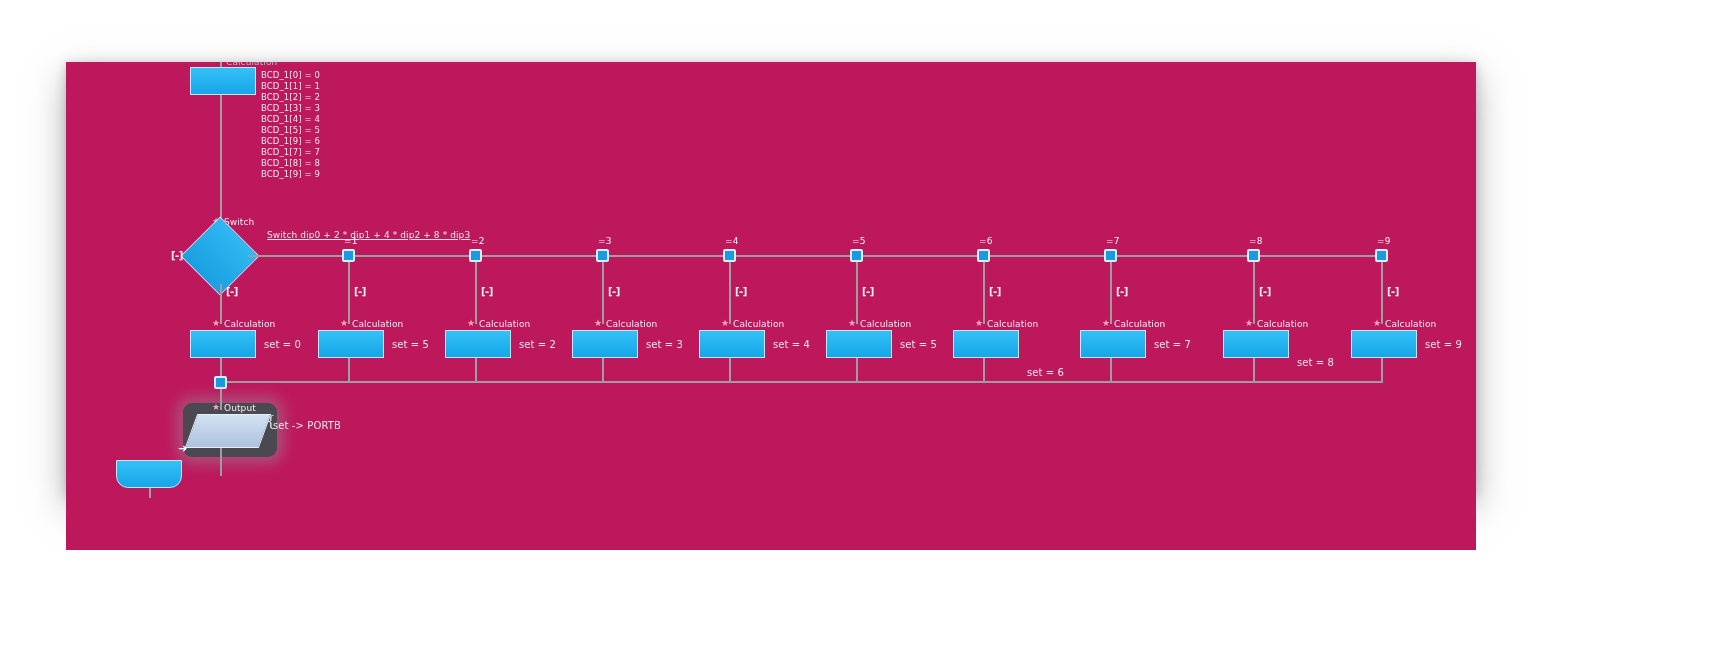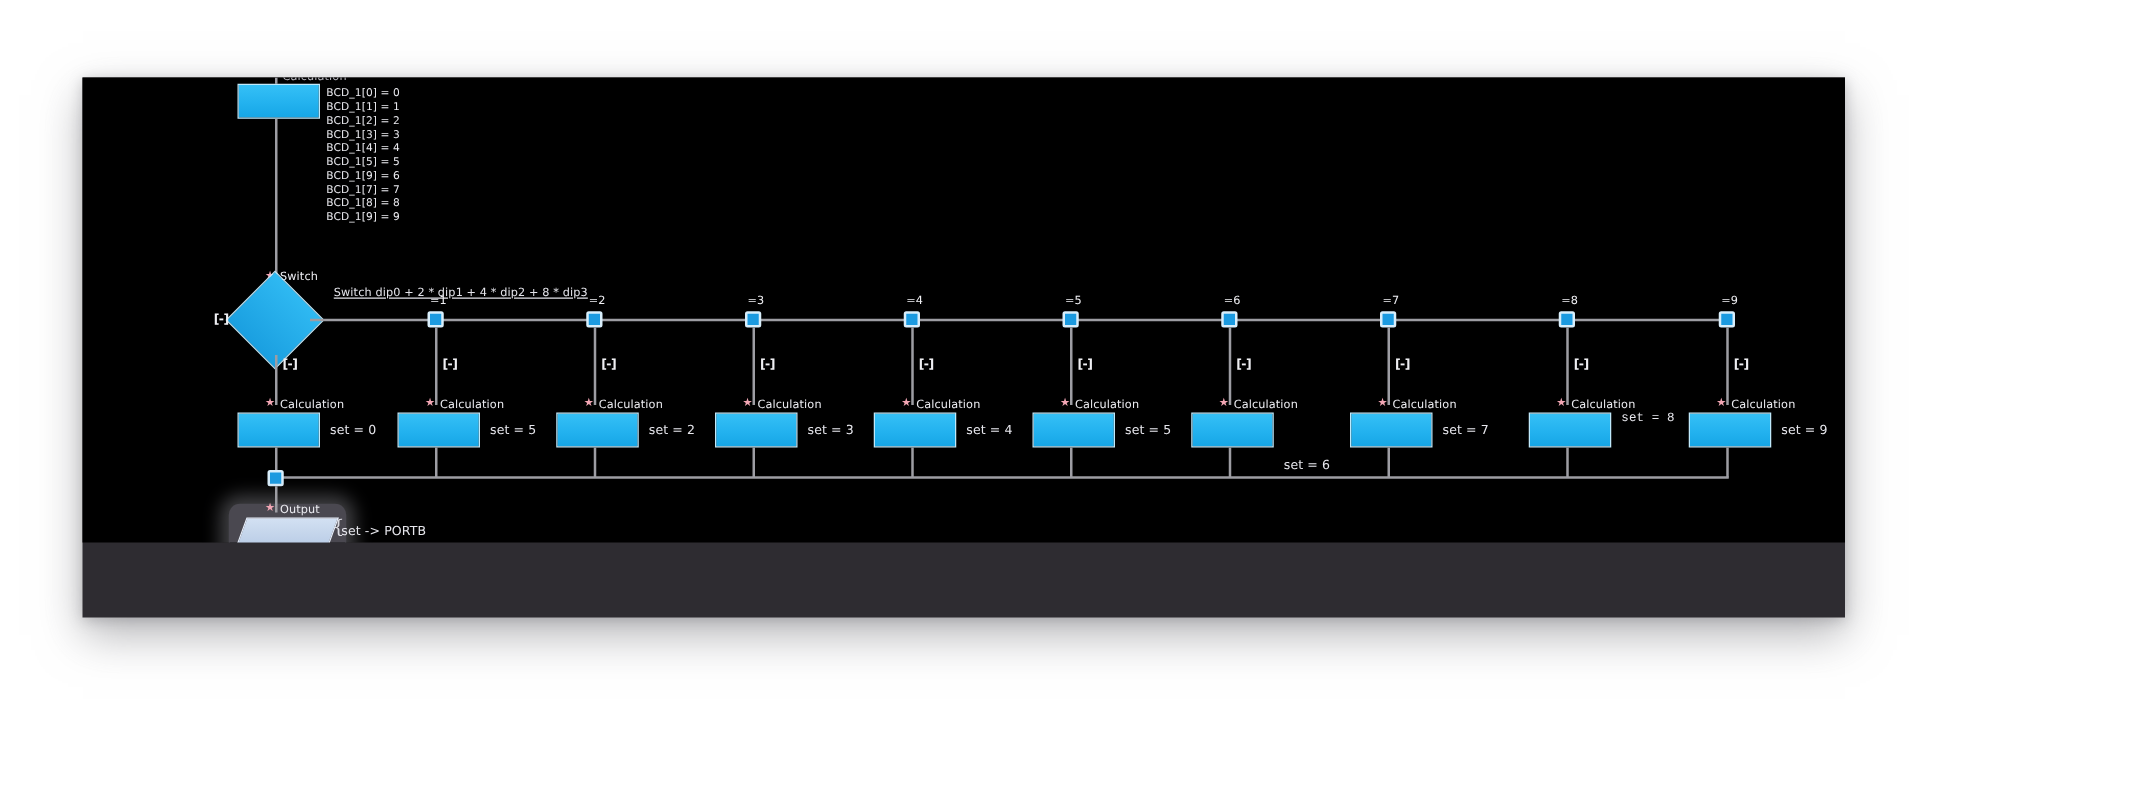--- a/index.html
+++ b/index.html
@@ -10,22 +10,22 @@
     overflow:hidden;
     position:relative;
   }
   
   #canvas-shadow{
     position:absolute;left:66px;top:62px;width:1410px;height:432px;
     box-shadow:0 14px 34px rgba(120,120,125,.55), 0 2px 10px rgba(120,120,125,.4);
     background:#2e2c31;
   }
   #canvas{
-    position:absolute;left:66px;top:62px;width:1410px;height:372px;
-    background:#000000;
+    position:absolute;left:66px;top:62px;width:1410px;height:488px;
+    background:#be185d;
     overflow:hidden;
   }
   .edge{position:absolute;background:#9d9da3;}
   .edge.h{height:2px;}
   .edge.v{width:2px;}
 
   
   .calcbox{
     position:absolute;width:66px;height:28px;
     background:linear-gradient(180deg,#35c0f6 0%,#23b2ef 55%,#16a6e6 100%);
@@ -199,21 +199,21 @@
   <div class="lbl setv" style="left:1088px;top:277px;">set = 7</div>
   <div class="edge v" style="left:1044px;top:296px;height:24px;"></div>
 
   <div class="junction" style="left:1181px;top:187px;"></div>
   <div class="lbl case" style="left:1183px;top:174px;">=8</div>
   <div class="edge v" style="left:1187px;top:200px;height:62px;"></div>
   <div class="lbl collapse" style="left:1193px;top:224px;">[-]</div>
   <span class="star" style="left:1179px;top:257px;">★</span>
   <div class="lbl title" style="left:1191px;top:257px;">Calculation</div>
   <div class="calcbox" style="left:1157px;top:268px;"></div>
-  <div class="lbl setv" style="left:1231px;top:268px;font-family:Liberation Mono, monospace;">set = 8</div>
+  <div class="lbl setv" style="left:1231px;top:295px;">set = 8</div>
   <div class="edge v" style="left:1187px;top:296px;height:24px;"></div>
 
   <div class="junction" style="left:1309px;top:187px;"></div>
   <div class="lbl case" style="left:1311px;top:174px;">=9</div>
   <div class="edge v" style="left:1315px;top:200px;height:62px;"></div>
   <div class="lbl collapse" style="left:1321px;top:224px;">[-]</div>
   <span class="star" style="left:1307px;top:257px;">★</span>
   <div class="lbl title" style="left:1319px;top:257px;">Calculation</div>
   <div class="calcbox" style="left:1285px;top:268px;"></div>
   <div class="lbl setv" style="left:1359px;top:277px;">set = 9</div>

